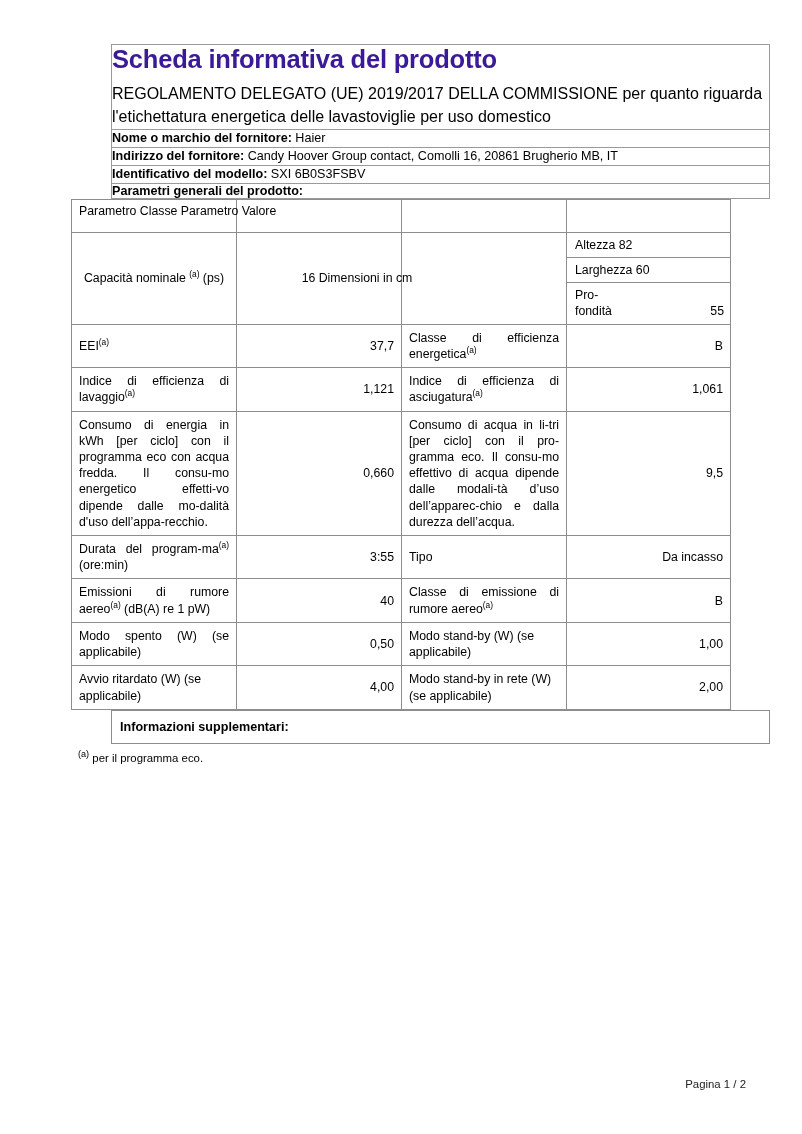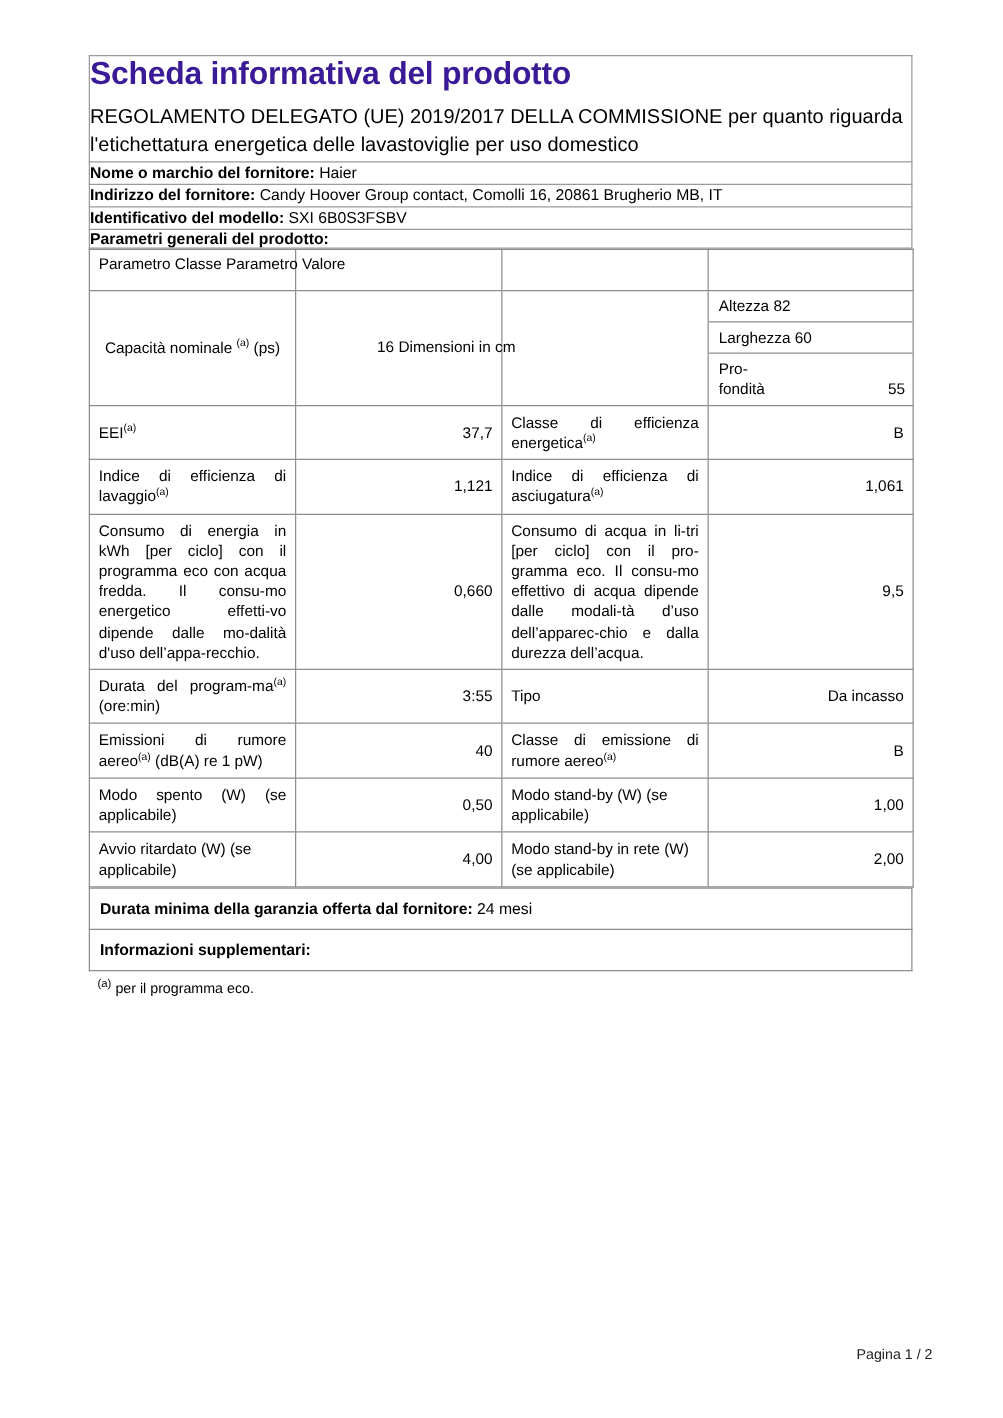--- a/index.html
+++ b/index.html
@@ -22,20 +22,21 @@
     position: absolute;
     left: 71px;
     top: 44px;
     width: 659px;
   }
   
   .tbl {
     width: 100%;
     border-collapse: collapse;
     table-layout: fixed;
+    margin-left: 40px;
   }
   .tbl td {
     border: 1px solid #9a9a9a;
     padding: 0;
     vertical-align: middle;
   }
   .title-cell {
     padding: 11px 8px 9px 8px;
   }
   .doc-title {
@@ -304,26 +305,20 @@
         <td class="lbl-plain">Avvio ritardato (W) (se applicabile)</td>
         <td class="val">4,00</td>
         <td class="lbl-plain">Modo stand-by in rete (W) (se applicabile)</td>
         <td class="val">2,00</td>
       </tr>
     </tbody>
       </table>
 
     <table class="tbl foot-band">
       <tbody>
-          <tr>
-        <td>
-          <b>Durata minima della garanzia offerta dal fornitore:</b>
-          <span>24 mesi</span>
-        </td>
-      </tr>
       <tr>
         <td>
           <b>Informazioni supplementari:</b>
         </td>
       </tr>
     </tbody>
       </table>
 
     <div class="note">
       <sup>(a)</sup>

